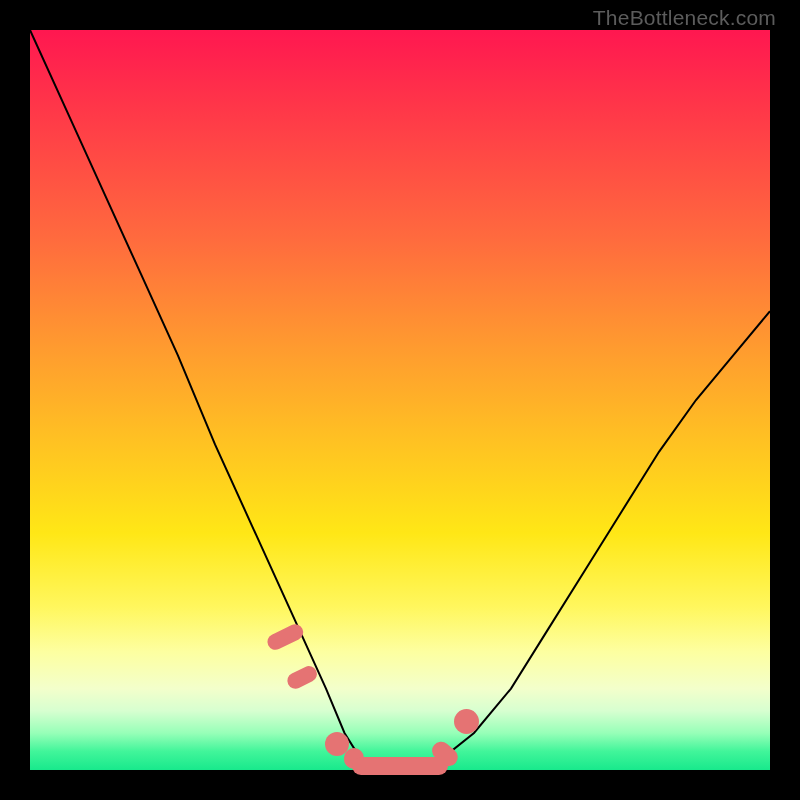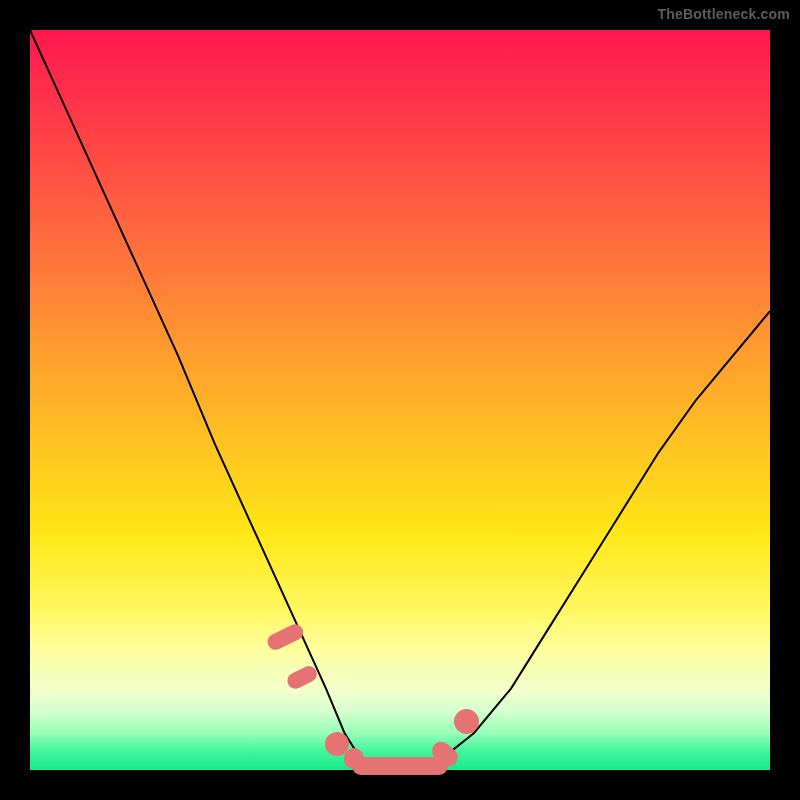--- a/index.html
+++ b/index.html
@@ -37,24 +37,24 @@
       #fdffa0 84%,
       #f3ffcb 89%,
       #d7ffd0 92%,
       #97ffb8 95%,
       #41f59a 97.5%,
       #18e98c 100%);
   }
   .watermark {
     position: absolute;
     top: 6px;
-    right: 10px;
+    right: 24px;
     color: #5c5c5c;
-    font-size: 14px;
-    font-weight: 700;
+    font-size: 21px;
+    font-weight: 400;
     letter-spacing: 0.2px;
   }
   svg.curve {
     position: absolute;
     left: 0;
     top: 0;
     width: 740px;
     height: 740px;
   }
   .overlay-dots {

